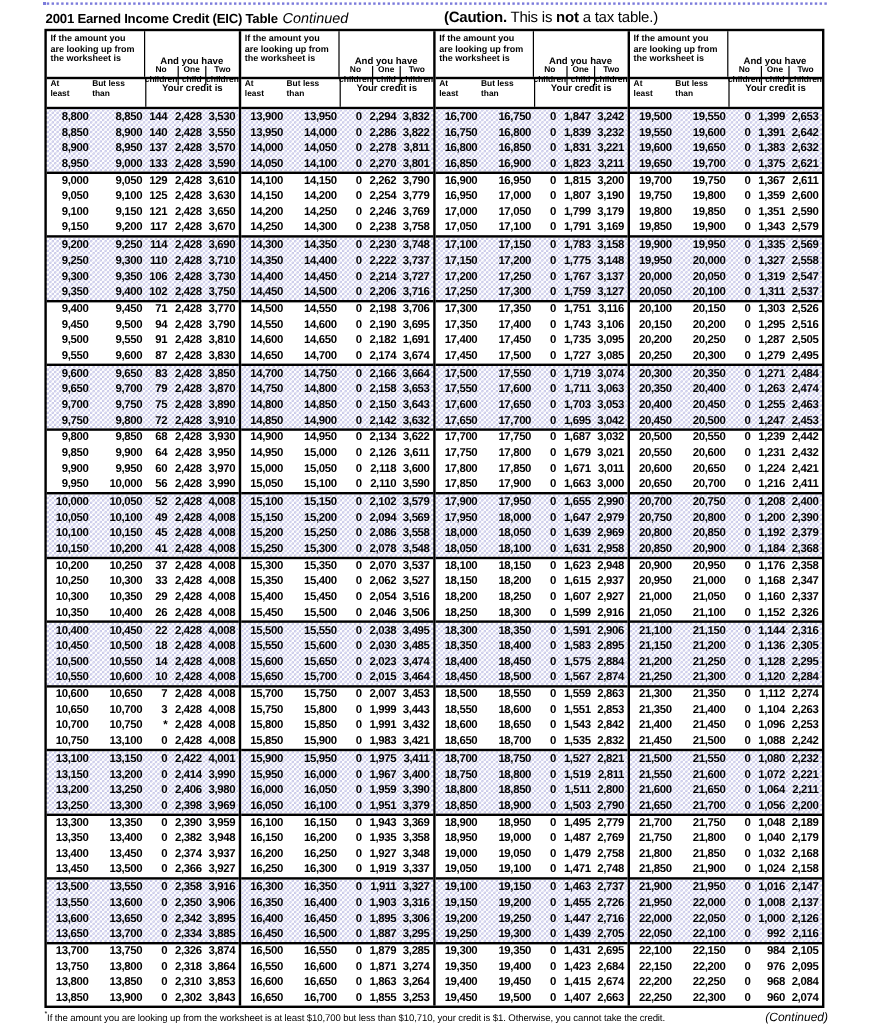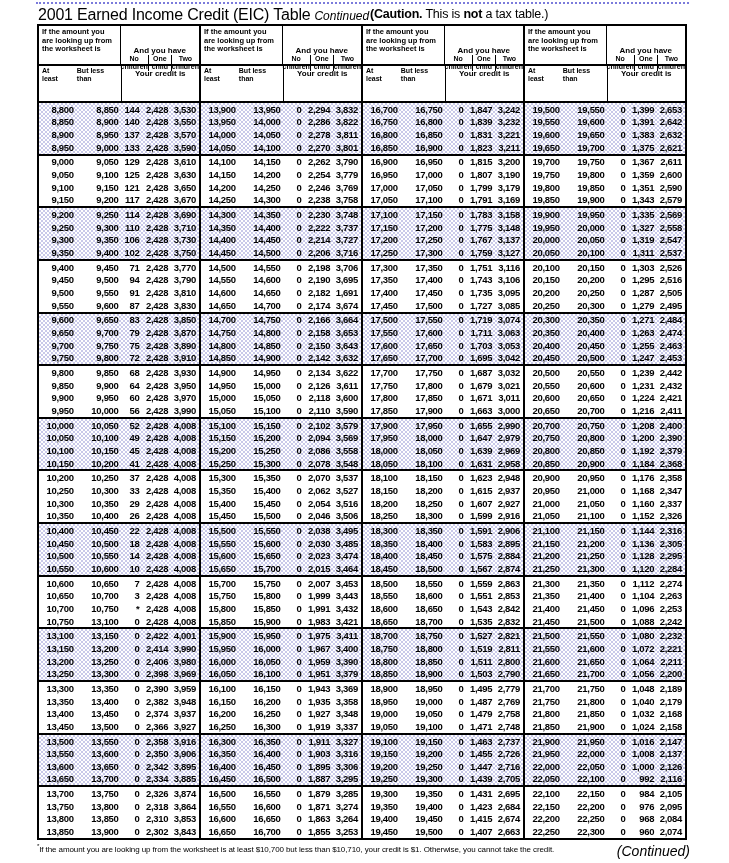--- a/index.html
+++ b/index.html
@@ -1,41 +1,41 @@
 <!DOCTYPE html>
 <html style="--shade: #c9c9e9; --dotted: #7b7bdb;"><head>
 <meta charset="utf-8">
 <style>
   html,body{margin:0;padding:0;background:#fff;}
   .page{position:relative;width:729px;height:863px;background:#fff;overflow:hidden;
         font-family:"Liberation Sans",sans-serif;color:#000;}
   .dotted-line{position:absolute;top:2px;left:36px;width:653px;border-top:2px dotted var(--dotted,#7b7bdb);}
   .title-row{position:absolute;top:6px;left:38px;width:653px;white-space:nowrap;}
-  .t-main{font-weight:normal;font-size:16px;letter-spacing:-0.2px;}
+  .t-main{font-weight:bold;font-size:11px;letter-spacing:-0.2px;}
   .t-cont{font-style:italic;font-size:12px;margin-left:4px;}
   .t-caution{position:absolute;left:332px;top:1px;font-size:12.5px;letter-spacing:-0.2px;}
   .t-caution b{font-weight:bold;}
 
   .eic-table{position:absolute;top:24px;left:37px;width:650px;height:816px;box-sizing:border-box;
              border:2px solid #000;display:flex;background:#fff;}
   .group{flex:1 1 0;min-width:0;border-right:2px solid #000;display:flex;flex-direction:column;box-sizing:border-box;}
   .group:last-child{border-right:none;}
 
   .ghead{border-bottom:2px solid #000;}
   .ghead-top{display:flex;height:38px;border-bottom:2px solid #000;}
   .amount-cell{width:51%;box-sizing:border-box;border-right:1.5px solid #000;
                font-size:7.5px;line-height:8.5px;font-weight:bold;padding:2px 2px 0 3px;}
   .have-block{flex:1;display:flex;flex-direction:column;min-width:0;}
   .have-label{text-align:center;font-size:8px;font-weight:bold;padding-top:20px;height:11px;}
   .children-row{flex:1;display:flex;}
   .child-cell{flex:1;display:flex;align-items:flex-end;justify-content:center;text-align:center;
               font-size:7px;line-height:7.5px;font-weight:bold;padding-bottom:1px;}
   .child-cell.mid{border-left:1.5px solid #000;border-right:1.5px solid #000;}
 
-  .ghead-bottom{display:flex;height:35px;}
+  .ghead-bottom{display:flex;height:23px;}
   .al{width:23%;box-sizing:border-box;font-size:7px;line-height:7.5px;font-weight:bold;padding:1px 0 0 3px;}
   .al span{display:block;width:18px;}
   .bl{width:28%;box-sizing:border-box;font-size:7px;line-height:7.5px;font-weight:bold;padding:1px 0 0 1px;}
   .bl span{display:block;width:30px;}
   .credit{flex:1;border-left:1.5px solid #000;text-align:center;font-size:8px;font-weight:bold;padding-top:3px;}
 
   .tbody{flex:1;display:flex;flex-direction:column;}
   .block{flex:1;border-top:2px solid #000;display:flex;flex-direction:column;}
   .block:first-child{border-top:none;}
   .block.shaded{
@@ -47,21 +47,21 @@
   }
   .trow{flex:1;display:grid;grid-template-columns:23% 28% 13% 18% 18%;align-items:center;}
   .cell{text-align:right;font-size:9.5px;font-weight:bold;letter-spacing:-0.3px;
         padding-right:2px;white-space:nowrap;overflow:visible;}
   .cell.c4{padding-right:3px;}
 
   .footnote-row{position:absolute;top:843px;left:37px;width:653px;display:flex;
                 justify-content:space-between;align-items:flex-start;}
   .footnote{font-size:8px;letter-spacing:-0.1px;}
   .footnote sup{font-size:6px;}
-  .fn-cont{font-style:italic;font-size:14px;white-space:nowrap;padding-left:6px;}
+  .fn-cont{font-style:italic;font-size:10px;white-space:nowrap;padding-left:6px;}
 </style>
 </head>
 <body>
 
 <div class="page">
   <div class="dotted-line"></div>
 
   <div class="title-row">
     <span class="t-main">2001 Earned Income Credit (EIC) Table</span><span class="t-cont">Continued</span>
     <span class="t-caution"><b>(Caution.</b><span> This is </span><b>not</b><span> a tax table.)</span></span>

